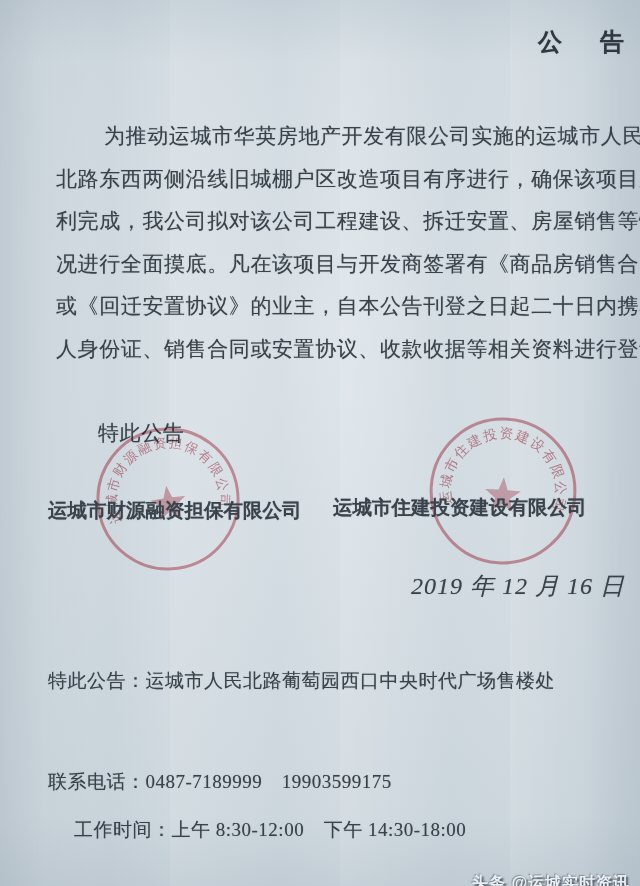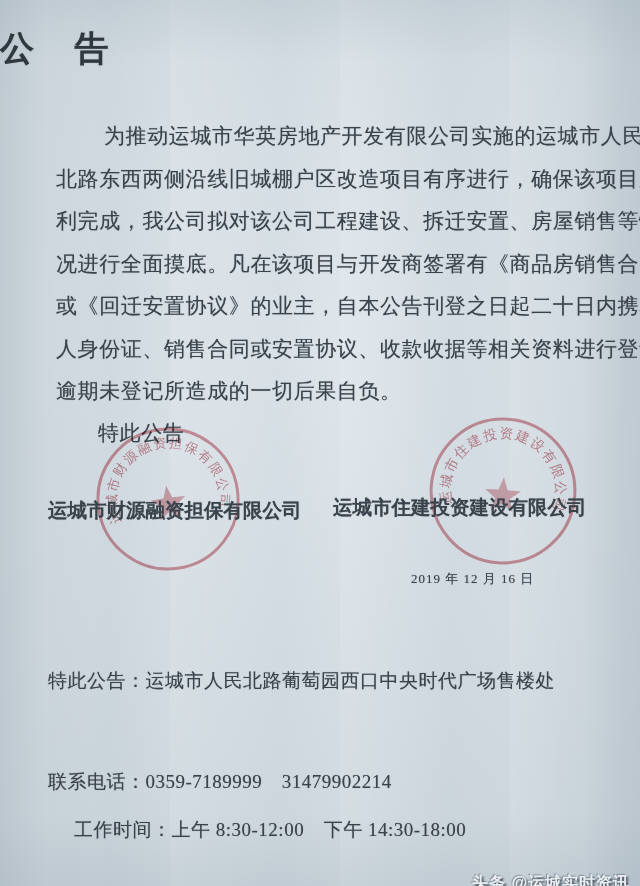--- a/index.html
+++ b/index.html
@@ -9,34 +9,34 @@
     background:
       linear-gradient(90deg, rgba(148,163,176,.30) 0%, rgba(148,163,176,.05) 7%, rgba(255,255,255,0) 14%),
       linear-gradient(270deg, rgba(148,163,176,.22) 0%, rgba(255,255,255,0) 9%),
       linear-gradient(180deg, rgba(160,176,188,.25) 0%, rgba(255,255,255,0) 7%),
       linear-gradient(0deg, rgba(150,165,178,.18) 0%, rgba(255,255,255,0) 8%),
       repeating-linear-gradient(90deg, rgba(255,255,255,.10) 0px, rgba(255,255,255,0) 55px, rgba(170,185,197,.10) 110px, rgba(255,255,255,0) 170px),
       radial-gradient(ellipse at 50% 38%, #dfe6eb 0%, #d2dbe1 55%, #c6d1d8 100%);
   }
   .line{position:absolute;white-space:nowrap;color:#3a434b;font-size:21px;letter-spacing:.6px;
         text-shadow:0 0 1px rgba(58,67,75,.45);}
-  .title{position:absolute;left:0;right:0;top:26px;text-align:left;font-size:34px;font-weight:bold;
+  .title{position:absolute;left:0;right:0;top:26px;text-align:right;font-size:24px;font-weight:bold;
          letter-spacing:16px;color:#2f383f;text-shadow:0 0 1px rgba(47,56,63,.5);}
   .body-l0{left:104px;top:122px;}
   .body-l1{left:56px;top:165px;}
   .body-l2{left:56px;top:207px;}
   .body-l3{left:56px;top:250px;}
   .body-l4{left:56px;top:292px;}
   .body-l5{left:56px;top:335px;}
   .body-l6{left:56px;top:377px;}
   .body-l7{left:98px;top:419px;}
   .company{font-size:19.5px;font-weight:600;letter-spacing:0;z-index:5;}
   .company-left{left:48px;top:497px;}
   .company-right{left:333px;top:494px;}
-  .date-line{left:411px;top:570px;font-size:13px;letter-spacing:1px;}
+  .date-line{left:411px;top:570px;font-size:24px;letter-spacing:1px;font-style:italic;}
   .contact{font-size:19px;letter-spacing:.5px;}
   .c-address{left:48px;top:668px;}
   .c-person{left:48px;top:720px;}
   .c-phone{left:48px;top:769px;}
   .c-hours{left:48px;top:817px;margin-left:26px;}
   .seal{position:absolute;z-index:4;mix-blend-mode:multiply;opacity:.85;}
   .seal-left{left:82px;top:424px;width:172px;height:150px;transform:rotate(-8deg);}
   .seal-right{left:416px;top:414px;width:174px;height:154px;transform:rotate(4deg);}
   .seal svg{width:100%;height:100%;}
   .watermark{position:absolute;right:10px;top:849px;font-size:16px;font-weight:bold;
@@ -50,21 +50,20 @@
 <div class="paper">
 
   <div class="title">公 告</div>
 
   <div class="line body-l0">为推动运城市华英房地产开发有限公司实施的运城市人民</div>
   <div class="line body-l1">北路东西两侧沿线旧城棚户区改造项目有序进行，确保该项目顺</div>
   <div class="line body-l2">利完成，我公司拟对该公司工程建设、拆迁安置、房屋销售等情</div>
   <div class="line body-l3">况进行全面摸底。凡在该项目与开发商签署有《商品房销售合同》</div>
   <div class="line body-l4">或《回迁安置协议》的业主，自本公告刊登之日起二十日内携本</div>
   <div class="line body-l5">人身份证、销售合同或安置协议、收款收据等相关资料进行登记，</div>
-  <div class="line body-l6">逾期未登记所造成的一切后果自负。</div>
   <div class="line body-l7">特此公告</div>
 
   <div class="line company company-left">运城市财源融资担保有限公司</div>
   <div class="line company company-right">运城市住建投资建设有限公司</div>
 
   <div class="seal seal-left">
     <svg viewBox="0 0 180 180" xmlns="http://www.w3.org/2000/svg">
       <circle cx="90" cy="90" r="84" fill="none" stroke="#cd6b77" stroke-width="3.5" opacity="0.8"></circle>
       <polygon opacity="0.65" fill="#cd6b77" points="90,74 95.3,88.7 110.9,89.2 98.6,98.8 102.9,113.8 90,105 77.1,113.8 81.4,98.8 69.1,89.2 84.7,88.7"></polygon>
       <path id="sealArcL" d="M 31.7 111.2 A 62 62 0 1 1 148.3 111.2" fill="none"></path>
@@ -81,18 +80,18 @@
       <path id="sealArcR" d="M 31.7 111.2 A 62 62 0 1 1 148.3 111.2" fill="none"></path>
       <text font-size="16" fill="#c96d79" letter-spacing="2" opacity="0.9">
         <textPath href="#sealArcR" startOffset="2">运城市住建投资建设有限公司</textPath>
       </text>
     </svg>
   </div>
 
   <div class="line date-line">2019 年 12 月 16 日</div>
 
   <div class="line contact c-address">特此公告：运城市人民北路葡萄园西口中央时代广场售楼处</div>
-  <div class="line contact c-phone">联系电话：0359-7189999　31479902214</div>
+  <div class="line contact c-phone">联系电话：0487-7189999　19903599175</div>
   <div class="line contact c-hours">工作时间：上午 8:30-12:00　下午 14:30-18:00</div>
 
   <div class="watermark">头条 @运城实时资讯</div>
 
 </div>
 
 </body></html>

